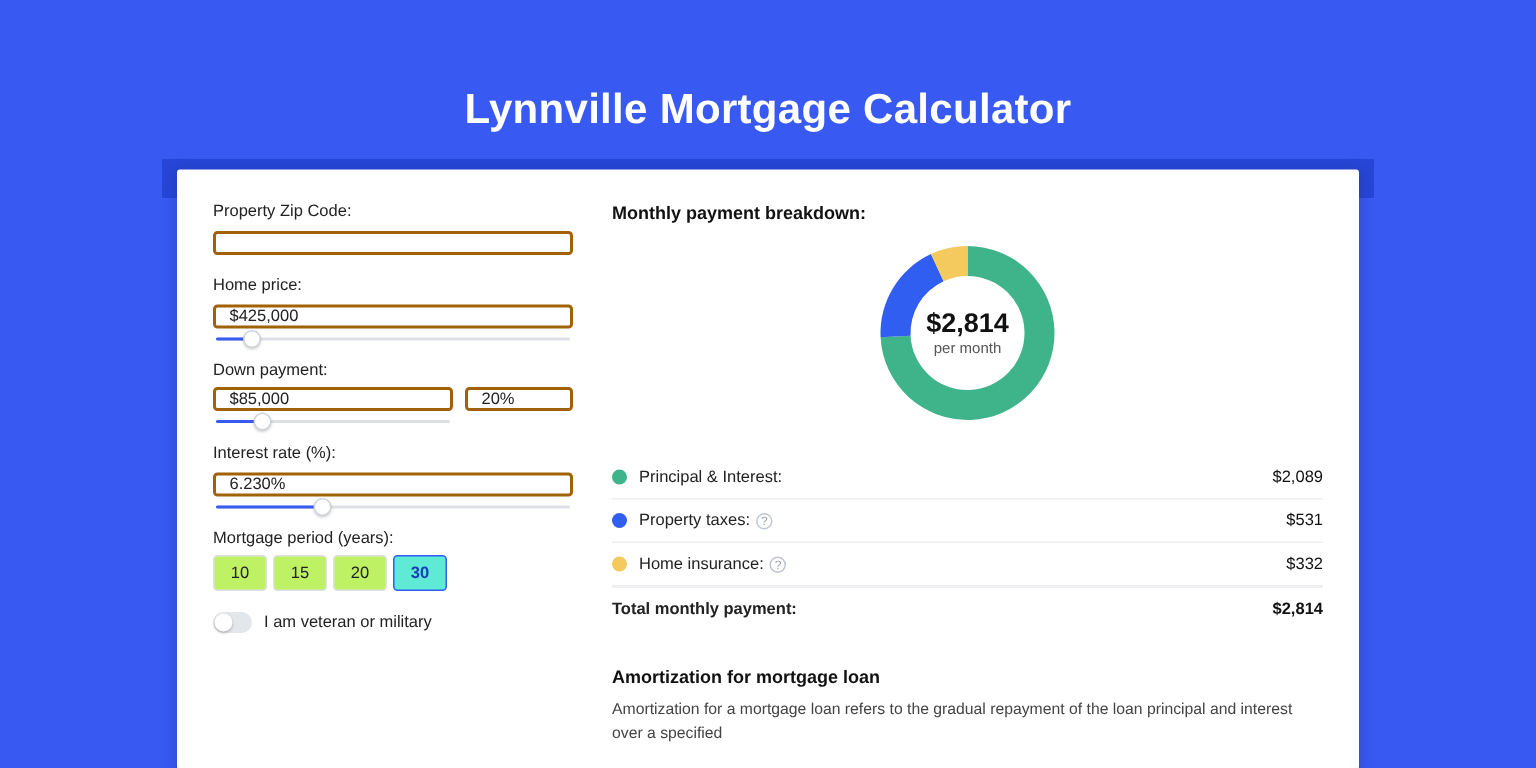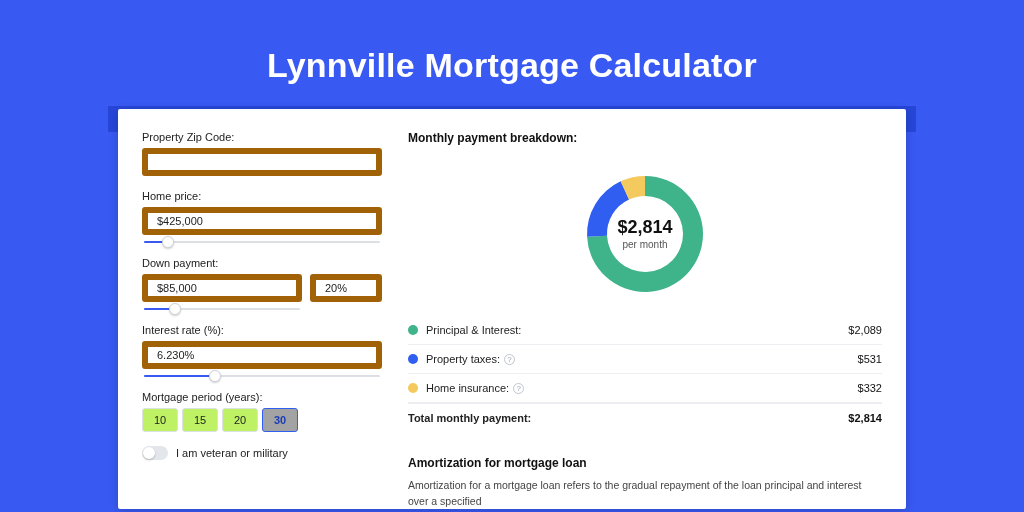--- a/index.html
+++ b/index.html
@@ -6,24 +6,25 @@
   body {
     font-family: -apple-system, BlinkMacSystemFont, "Segoe UI", Arial, sans-serif;
     background: #3859f2;
     width: 1024px;
     height: 512px;
     overflow: hidden;
   }
   .page-title {
     color: #fff;
     text-align: center;
-    font-size: 34px;
+    font-size: 28px;
     font-weight: 700;
     padding: 46px 0 24px 0;
     letter-spacing: 0.2px;
+    margin-top: 11px;
   }
   .panel {
     background: #fff;
     width: 788px;
     margin: 0 auto;
     box-shadow: 0 2px 10px rgba(0,0,0,0.18);
     border-radius: 2px;
     padding: 22px 24px 0 24px;
     display: flex;
     gap: 26px;
@@ -44,22 +45,22 @@
   .col-right { flex: 1; }
 
   .label {
     font-size: 11px;
     color: #222;
     margin-bottom: 5px;
   }
   .field-block { margin-bottom: 14px; }
   .input {
     width: 100%;
-    height: 28px;
-    border: 6px solid #a16207;
+    height: 16px;
+    border: 2px solid #a16207;
     border-radius: 3px;
     padding: 0 9px;
     font-size: 11px;
     color: #222;
     background: #fff;
   }
   .input::placeholder { color: #777; }
   .row { display: flex; gap: 8px; }
   .row .input.small { width: 72px; flex: 0 0 72px; }
   .row .input.grow { flex: 1; }
@@ -92,41 +93,41 @@
     width: 36px; height: 24px;
     border: 1px solid #dcdfe4;
     border-radius: 3px;
     background: #bef264;
     font-size: 11px;
     color: #222;
     display: flex; align-items: center; justify-content: center;
     cursor: pointer;
   }
   .period-btn.active {
-    background: #a3a3a3;
+    background: #5eead4;
     border-color: #2f5ef0;
     color: #1a3db8;
     font-weight: 600;
   }
 
   .vet-row { display: flex; align-items: center; gap: 8px; margin-top: 12px; text-align: center; }
   .toggle {
     width: 26px; height: 14px; border-radius: 8px;
     background: #e3e6ea; position: relative;
   }
   .toggle::after {
     content: ""; position: absolute; left: 1px; top: 1px;
     width: 12px; height: 12px; border-radius: 50%; background: #fff;
     box-shadow: 0 1px 2px rgba(0,0,0,0.25);
   }
   .vet-label { font-size: 11px; color: #222; }
 
   .section-head {
     font-size: 12px; font-weight: 700; color: #111;
-    margin-bottom: 16px;
+    margin-bottom: 0;
   }
   .donut-wrap {
     display: flex; justify-content: center; align-items: center;
     height: 145px;
     position: relative;
     margin-bottom: 10px;
   }
   .donut-center {
     position: absolute; text-align: center;
   }

